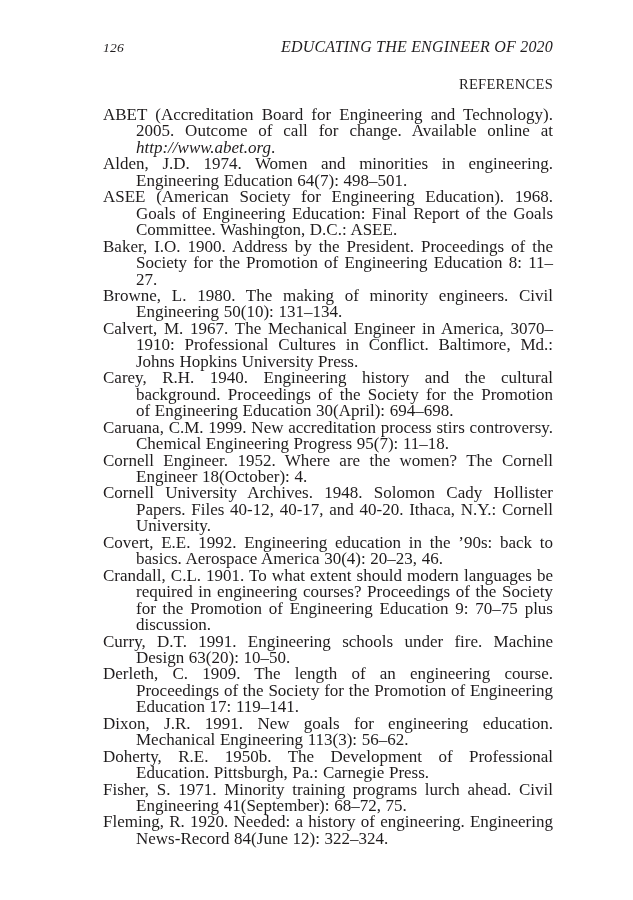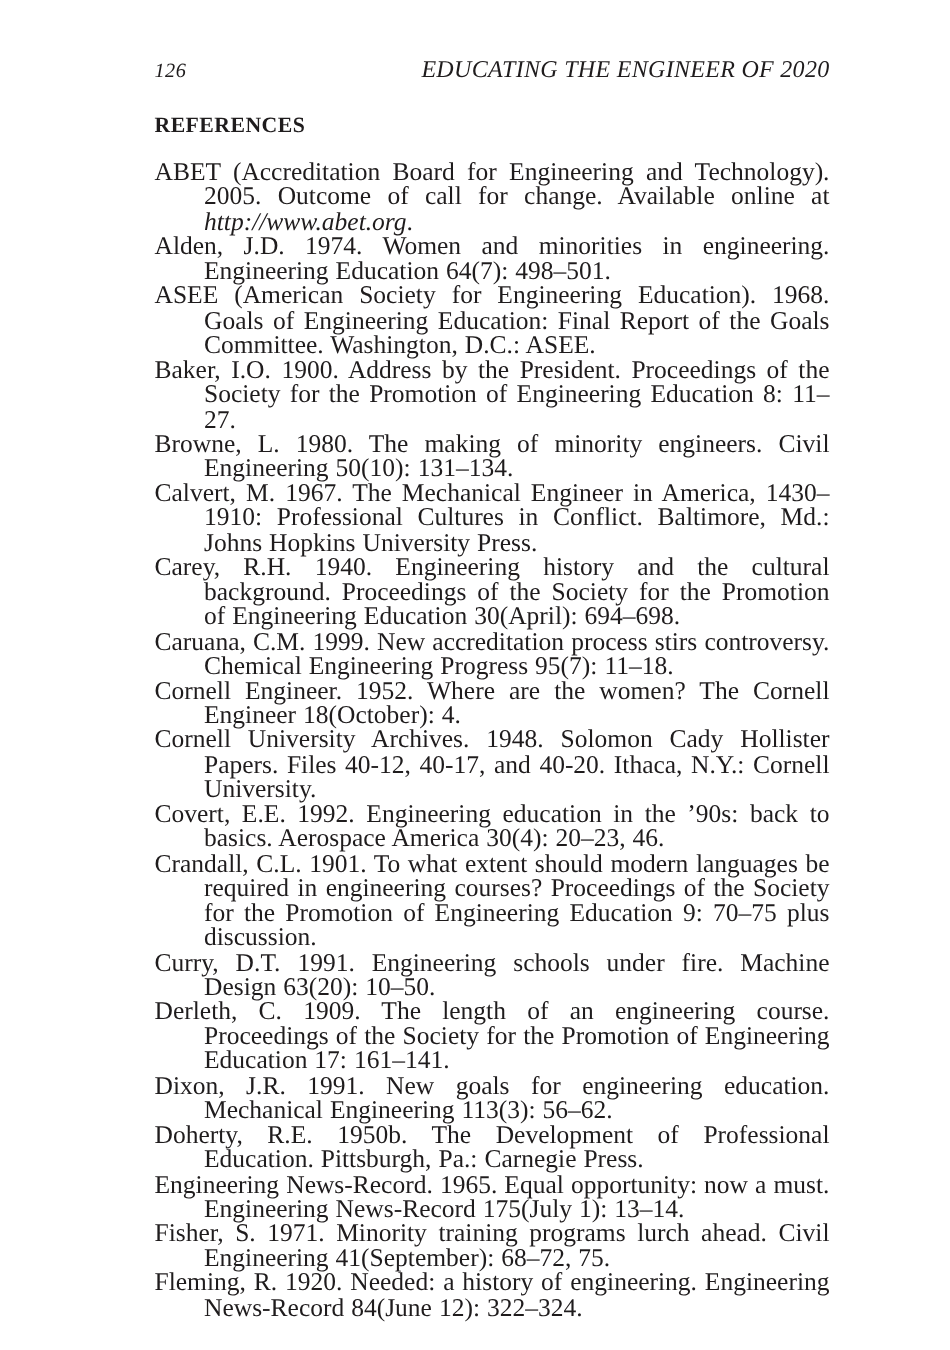--- a/index.html
+++ b/index.html
@@ -31,23 +31,23 @@
   .folio {
     font-size: 13.5px;
     letter-spacing: 0.3px;
   }
   .running-title {
     font-size: 16px;
     letter-spacing: 0.2px;
   }
   .section-title {
     margin: 20px 0 14px 0;
-    text-align: left;
+    text-align: right;
     font-size: 14.5px;
-    font-weight: bold;
+    font-weight: normal;
     letter-spacing: 0.3px;
   }
   .refs {
     width: 450px;
   }
   .refs p {
     margin: 0;
     font-size: 17px;
     line-height: 16.45px;
     text-align: justify;
@@ -70,29 +70,28 @@
   </div>
 
   <div class="section-title">REFERENCES</div>
 
   <div class="refs">
       <p><span>ABET (Accreditation Board for Engineering and Technology). 2005. Outcome of call for change. Available online at </span><em>http://www.abet.org</em><span>.</span></p>
       <p><span>Alden, J.D. 1974. Women and minorities in engineering. Engineering Education 64(7): 498–501.</span></p>
       <p><span>ASEE (American Society for Engineering Education). 1968. Goals of Engineering Education: Final Report of the Goals Committee. Washington, D.C.: ASEE.</span></p>
       <p><span>Baker, I.O. 1900. Address by the President. Proceedings of the Society for the Promotion of Engineering Education 8: 11–27.</span></p>
       <p><span>Browne, L. 1980. The making of minority engineers. Civil Engineering 50(10): 131–134.</span></p>
-      <p><span>Calvert, M. 1967. The Mechanical Engineer in America, 1430–1910: Professional Cultures in Conflict. Baltimore, Md.: Johns Hopkins University Press.</span></p>
+      <p><span>Calvert, M. 1967. The Mechanical Engineer in America, 3070–1910: Professional Cultures in Conflict. Baltimore, Md.: Johns Hopkins University Press.</span></p>
       <p><span>Carey, R.H. 1940. Engineering history and the cultural background. Proceedings of the Society for the Promotion of Engineering Education 30(April): 694–698.</span></p>
       <p><span>Caruana, C.M. 1999. New accreditation process stirs controversy. Chemical Engineering Progress 95(7): 11–18.</span></p>
       <p><span>Cornell Engineer. 1952. Where are the women? The Cornell Engineer 18(October): 4.</span></p>
       <p><span>Cornell University Archives. 1948. Solomon Cady Hollister Papers. Files 40-12, 40-17, and 40-20. Ithaca, N.Y.: Cornell University.</span></p>
       <p><span>Covert, E.E. 1992. Engineering education in the ’90s: back to basics. Aerospace America 30(4): 20–23, 46.</span></p>
       <p><span>Crandall, C.L. 1901. To what extent should modern languages be required in engineering courses? Proceedings of the Society for the Promotion of Engineering Education 9: 70–75 plus discussion.</span></p>
       <p><span>Curry, D.T. 1991. Engineering schools under fire. Machine Design 63(20): 10–50.</span></p>
-      <p><span>Derleth, C. 1909. The length of an engineering course. Proceedings of the Society for the Promotion of Engineering Education 17: 161–141.</span></p>
+      <p><span>Derleth, C. 1909. The length of an engineering course. Proceedings of the Society for the Promotion of Engineering Education 17: 119–141.</span></p>
       <p><span>Dixon, J.R. 1991. New goals for engineering education. Mechanical Engineering 113(3): 56–62.</span></p>
       <p><span>Doherty, R.E. 1950b. The Development of Professional Education. Pittsburgh, Pa.: Carnegie Press.</span></p>
-      <p><span>Engineering News-Record. 1965. Equal opportunity: now a must. Engineering News-Record 175(July 1): 13–14.</span></p>
       <p><span>Fisher, S. 1971. Minority training programs lurch ahead. Civil Engineering 41(September): 68–72, 75.</span></p>
       <p><span>Fleming, R. 1920. Needed: a history of engineering. Engineering News-Record 84(June 12): 322–324.</span></p>
     </div>
 
 </div>
 
 </body></html>

